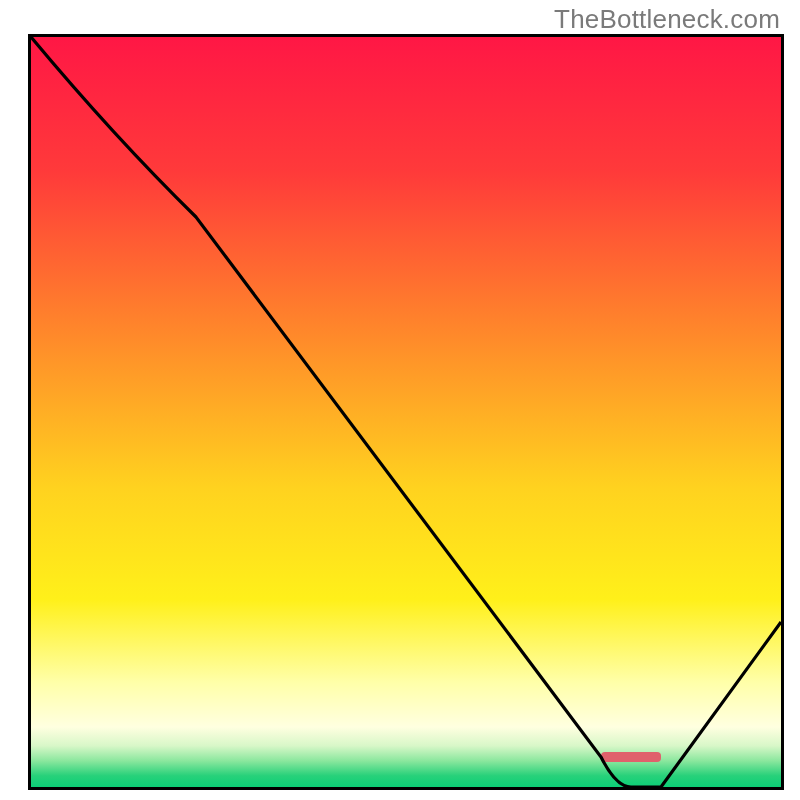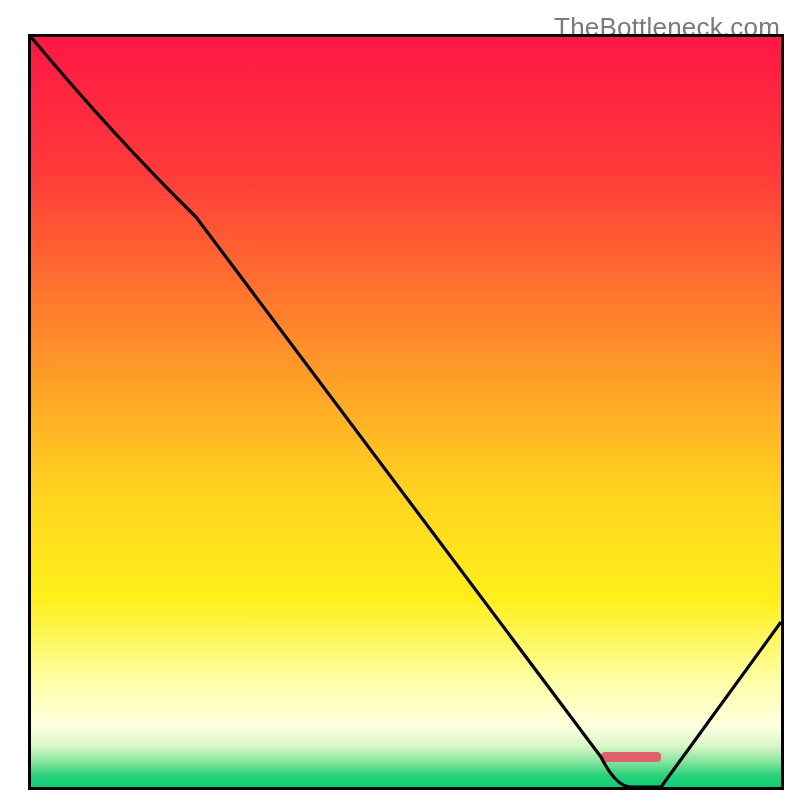--- a/index.html
+++ b/index.html
@@ -16,21 +16,20 @@
     height: 800px;
   }
   .watermark {
     position: absolute;
     top: 4px;
     right: 20px;
     font-size: 26px;
     font-weight: 500;
     color: #7a7a7a;
     letter-spacing: 0.2px;
-    margin-top: 8px;
   }
   .plot {
     position: absolute;
     left: 28px;
     top: 34px;
     width: 750px;
     height: 750px;
     border: 3px solid #000;
     overflow: hidden;
   }

